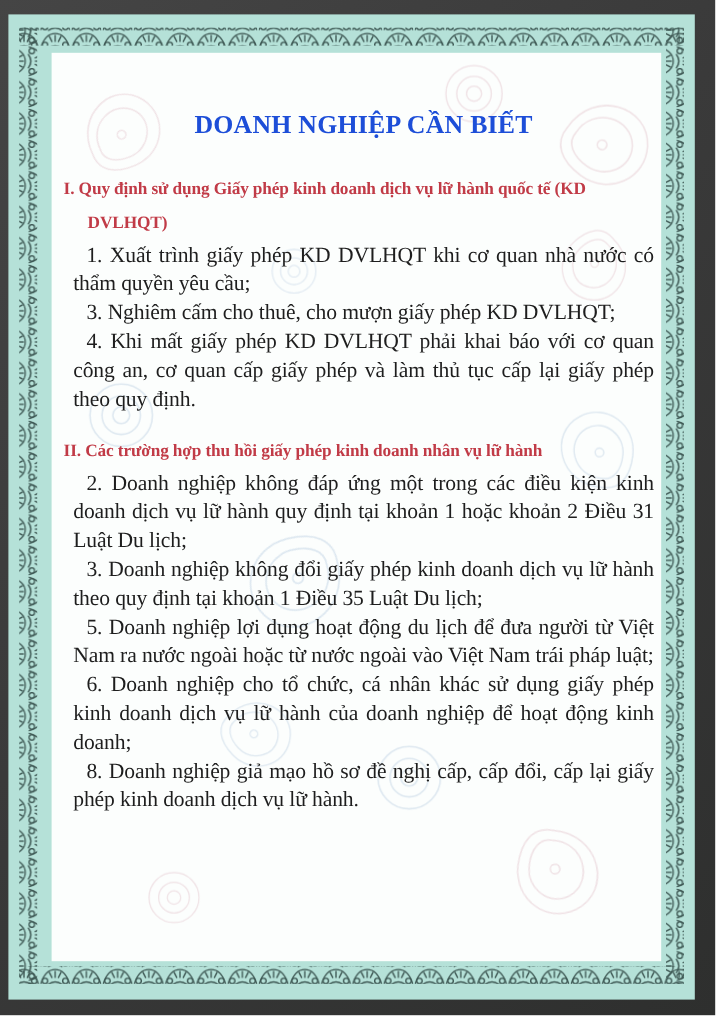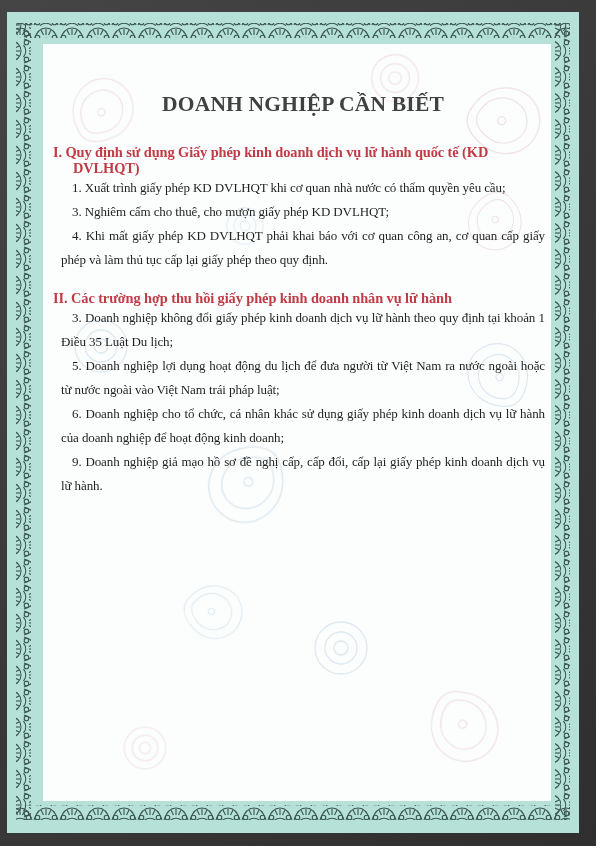--- a/index.html
+++ b/index.html
@@ -21,30 +21,30 @@
     position:absolute;left:43px;top:44px;width:508px;height:757px;
     background:#fcfefd;overflow:hidden;
   }
   .watermark{position:absolute;left:0;top:0;z-index:0;}
   .content{
     position:relative;z-index:1;
     padding:48px 6px 0 18px;
     color:#1e1e1e;
   }
   .doc-title{
-    font-size:21.5px;font-weight:bold;color:#404040;
+    font-size:21.5px;font-weight:bold;color:#1d4ed8;
     text-align:center;margin:0 0 27px 0;letter-spacing:.2px;
   }
   .section{margin:0 0 18px 0;}
   .sec-head{
-    color:#c13b47;font-weight:bold;font-size:14.4px;line-height:16px;
+    color:#c13b47;font-weight:bold;font-size:14.4px;line-height:28px;
     margin-left:12px;text-indent:-20px;letter-spacing:-0.1px;
   }
   .item, .sec-body{
-    font-size:13px;line-height:24px;margin:0;
+    font-size:18px;line-height:24px;margin:0;
     text-indent:11px;text-align:justify;letter-spacing:-0.1px;
   }
 </style>
 </head>
 <body>
 
 <div class="outer-frame"></div>
 
 <div class="mint-border">
   <svg class="ornament-svg" width="572" height="821" viewBox="0 0 572 821">
@@ -119,20 +119,21 @@
 
     <div class="section">
       <div class="sec-head"><span>I.</span> <span>Quy định sử dụng Giấy phép kinh doanh dịch vụ lữ hành quốc tế (KD DVLHQT)</span></div>
       <p class="item">1. Xuất trình giấy phép KD DVLHQT khi cơ quan nhà nước có thẩm quyền yêu cầu;</p>
       <p class="item">3. Nghiêm cấm cho thuê, cho mượn giấy phép KD DVLHQT;</p>
       <p class="item">4. Khi mất giấy phép KD DVLHQT phải khai báo với cơ quan công an, cơ quan cấp giấy phép và làm thủ tục cấp lại giấy phép theo quy định.</p>
     </div>
 
     <div class="section">
       <div class="sec-head"><span>II.</span> <span>Các trường hợp thu hồi giấy phép kinh doanh nhân vụ lữ hành</span><br></div>
+      <p class="item">2. Doanh nghiệp không đáp ứng một trong các điều kiện kinh doanh dịch vụ lữ hành quy định tại khoản 1 hoặc khoản 2 Điều 31 Luật Du lịch;</p>
       <p class="item">3. Doanh nghiệp không đổi giấy phép kinh doanh dịch vụ lữ hành theo quy định tại khoản 1 Điều 35 Luật Du lịch;</p>
       <p class="item">5. Doanh nghiệp lợi dụng hoạt động du lịch để đưa người từ Việt Nam ra nước ngoài hoặc từ nước ngoài vào Việt Nam trái pháp luật;</p>
       <p class="item">6. Doanh nghiệp cho tổ chức, cá nhân khác sử dụng giấy phép kinh doanh dịch vụ lữ hành của doanh nghiệp để hoạt động kinh doanh;</p>
-      <p class="item">9. Doanh nghiệp giả mạo hồ sơ đề nghị cấp, cấp đổi, cấp lại giấy phép kinh doanh dịch vụ lữ hành.</p>
+      <p class="item">8. Doanh nghiệp giả mạo hồ sơ đề nghị cấp, cấp đổi, cấp lại giấy phép kinh doanh dịch vụ lữ hành.</p>
     </div>
 
   </div>
 </div>
 
 </body></html>

